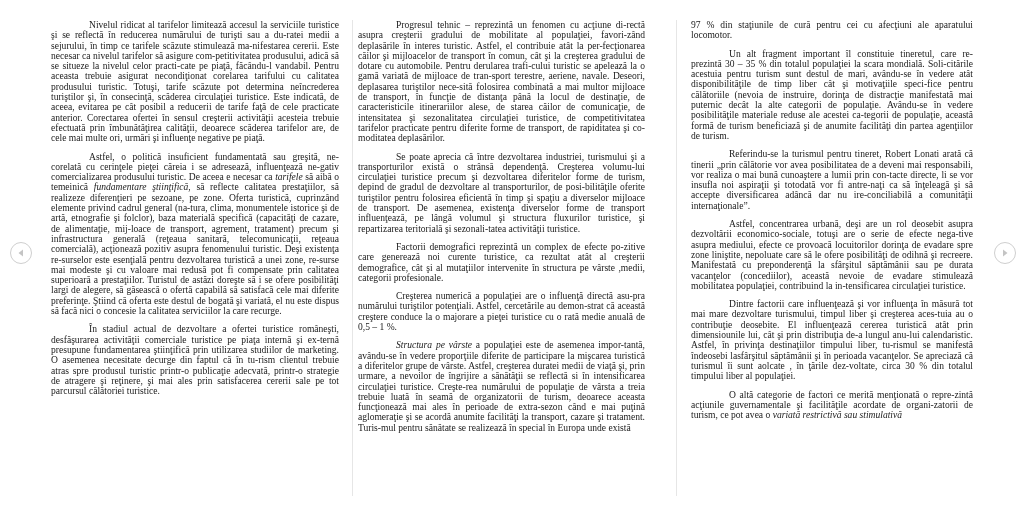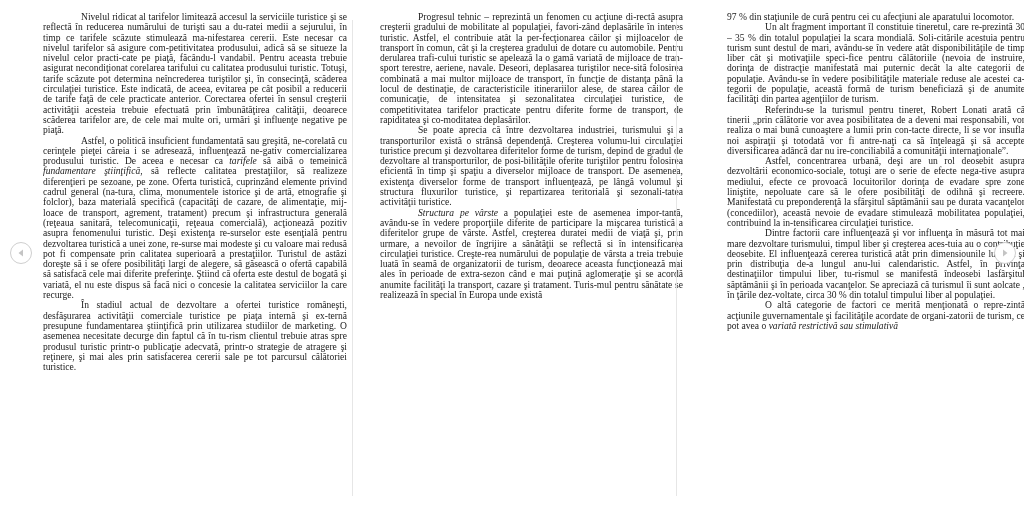--- a/index.html
+++ b/index.html
@@ -7,25 +7,25 @@
     width:1024px; height:508px; background:#ffffff; overflow:hidden; position:relative;
     font-family:"Liberation Serif","DejaVu Serif",serif; color:#1a1a1a;
   }
   .viewer { position:absolute; left:0; top:0; width:1024px; height:508px; }
   .page {
     position:absolute; top:12px; height:480px; overflow:hidden;
     font-size:9.55px; line-height:10.3px; text-align:justify;
     hyphens:manual;
   }
   .col1 { left:43px; width:304px; }
-  .col2 { left:380px; width:303px; }
-  .col3 { left:727px; width:298px; }
+  .col2 { left:350px; width:303px; }
+  .col3 { left:683px; width:298px; }
   .divider { position:absolute; top:20px; height:476px; width:1px; background:#e6e6e6; }
   .d1 { left:352px; } .d2 { left:676px; }
-  p { margin:0; text-indent:38px; }
+  p { margin:8px; text-indent:38px; }
   p.noindent { text-indent:0; }
   .nav {
     position:absolute; top:242px; width:22px; height:22px; border-radius:50%;
     border:1.5px solid #cfcfcf; background:#fff; box-sizing:border-box;
     display:flex; align-items:center; justify-content:center; cursor:pointer;
   }
   .nav.prev { left:10px; } .nav.next { left:994px; }
   .nav svg { width:10px; height:10px; }
 </style>
 </head>
@@ -34,20 +34,22 @@
 <div class="viewer">
   <div class="page col1">
       <p><span>Nivelul ridicat al tarifelor limitează accesul la serviciile turistice şi se reflectă în reducerea numărului de turişti sau a du-ratei medii a sejurului, în timp ce tarifele scăzute stimulează ma-nifestarea cererii. Este necesar ca nivelul tarifelor să asigure com-petitivitatea produsului, adică să se situeze la nivelul celor practi-cate pe piaţă, făcându-l vandabil. Pentru aceasta trebuie asigurat necondiţionat corelarea tarifului cu calitatea produsului turistic. Totuşi, tarife scăzute pot determina neîncrederea turiştilor şi, în consecinţă, scăderea circulaţiei turistice. Este indicată, de aceea, evitarea pe cât posibil a reducerii de tarife faţă de cele practicate anterior. Corectarea ofertei în sensul creşterii activităţii acesteia trebuie efectuată prin îmbunătăţirea calităţii, deoarece scăderea tarifelor are, de cele mai multe ori, urmări şi influenţe negative pe piaţă.</span></p>
       <p><span>Astfel, o politică insuficient fundamentată sau greşită, ne-corelată cu cerinţele pieţei căreia i se adresează, influenţează ne-gativ comercializarea produsului turistic. De aceea e necesar ca </span><em>tarifele</em><span> să aibă o temeinică </span><em>fundamentare ştiinţifică</em><span>, să reflecte calitatea prestaţiilor, să realizeze diferenţieri pe sezoane, pe zone. Oferta turistică, cuprinzând elemente privind cadrul general (na-tura, clima, monumentele istorice şi de artă, etnografie şi folclor), baza materială specifică (capacităţi de cazare, de alimentaţie, mij-loace de transport, agrement, tratament) precum şi infrastructura generală (reţeaua sanitară, telecomunicaţii, reţeaua comercială), acţionează pozitiv asupra fenomenului turistic. Deşi existenţa re-surselor este esenţială pentru dezvoltarea turistică a unei zone, re-surse mai modeste şi cu valoare mai redusă pot fi compensate prin calitatea superioară a prestaţiilor. Turistul de astăzi doreşte să i se ofere posibilităţi largi de alegere, să găsească o ofertă capabilă să satisfacă cele mai diferite preferinţe. Ştiind că oferta este destul de bogată şi variată, el nu este dispus să facă nici o concesie la calitatea serviciilor la care recurge.</span></p>
       <p><span>În stadiul actual de dezvoltare a ofertei turistice româneşti, desfăşurarea activităţii comerciale turistice pe piaţa internă şi ex-ternă presupune fundamentarea ştiinţifică prin utilizarea studiilor de marketing. O asemenea necesitate decurge din faptul că în tu-rism clientul trebuie atras spre produsul turistic printr-o publicaţie adecvată, printr-o strategie de atragere şi reţinere, şi mai ales prin satisfacerea cererii sale pe tot parcursul călătoriei turistice.</span></p>
     </div>
   <div class="divider d1"></div>
   <div class="page col2">
       <p><span>Progresul tehnic – reprezintă un fenomen cu acţiune di-rectă asupra creşterii gradului de mobilitate al populaţiei, favori-zând deplasările în interes turistic. Astfel, el contribuie atât la per-fecţionarea căilor şi mijloacelor de transport în comun, cât şi la creşterea gradului de dotare cu automobile. Pentru derularea trafi-cului turistic se apelează la o gamă variată de mijloace de tran-sport terestre, aeriene, navale. Deseori, deplasarea turiştilor nece-sită folosirea combinată a mai multor mijloace de transport, în funcţie de distanţa până la locul de destinaţie, de caracteristicile itinerariilor alese, de starea căilor de comunicaţie, de intensitatea şi sezonalitatea circulaţiei turistice, de competitivitatea tarifelor practicate pentru diferite forme de transport, de rapiditatea şi co-moditatea deplasărilor.</span></p>
       <p><span>Se poate aprecia că între dezvoltarea industriei, turismului şi a transporturilor există o strânsă dependenţă. Creşterea volumu-lui circulaţiei turistice precum şi dezvoltarea diferitelor forme de turism, depind de gradul de dezvoltare al transporturilor, de posi-bilităţile oferite turiştilor pentru folosirea eficientă în timp şi spaţiu a diverselor mijloace de transport. De asemenea, existenţa diverselor forme de transport influenţează, pe lângă volumul şi structura fluxurilor turistice, şi repartizarea teritorială şi sezonali-tatea activităţii turistice.</span></p>
+      <p><span>Factorii demografici reprezintă un complex de efecte po-zitive care generează noi curente turistice, ca rezultat atât al creşterii demografice, cât şi al mutaţiilor intervenite în structura pe vârste ,medii, categorii profesionale.</span></p>
+      <p><span>Creşterea numerică a populaţiei are o influenţă directă asu-pra numărului turiştilor potenţiali. Astfel, cercetările au demon-strat că această creştere conduce la o majorare a pieţei turistice cu o rată medie anuală de 0,5 – 1 %.</span></p>
       <p><em>Structura pe vârste</em><span> a populaţiei este de asemenea impor-tantă, avându-se în vedere proporţiile diferite de participare la mişcarea turistică a diferitelor grupe de vârste. Astfel, creşterea duratei medii de viaţă şi, prin urmare, a nevoilor de îngrijire a sănătăţii se reflectă si în intensificarea circulaţiei turistice. Creşte-rea numărului de populaţie de vârsta a treia trebuie luată în seamă de organizatorii de turism, deoarece aceasta funcţionează mai ales în perioade de extra-sezon când e mai puţină aglomeraţie şi se acordă anumite facilităţi la transport, cazare şi tratament. Turis-mul pentru sănătate se realizează în special în Europa unde există</span></p>
     </div>
   <div class="divider d2"></div>
   <div class="page col3">
       <p class="noindent"><span>97 % din staţiunile de cură pentru cei cu afecţiuni ale aparatului locomotor.</span></p>
       <p><span>Un alt fragment important îl constituie tineretul, care re-prezintă 30 – 35 % din totalul populaţiei la scara mondială. Soli-citările acestuia pentru turism sunt destul de mari, avându-se în vedere atât disponibilităţile de timp liber cât şi motivaţiile speci-fice pentru călătoriile (nevoia de instruire, dorinţa de distracţie manifestată mai puternic decât la alte categorii de populaţie. Avându-se în vedere posibilităţile materiale reduse ale acestei ca-tegorii de populaţie, această formă de turism beneficiază şi de anumite facilităţi din partea agenţiilor de turism.</span></p>
       <p><span>Referindu-se la turismul pentru tineret, Robert Lonati arată că tinerii „prin călătorie vor avea posibilitatea de a deveni mai responsabili, vor realiza o mai bună cunoaştere a lumii prin con-tacte directe, li se vor insufla noi aspiraţii şi totodată vor fi antre-naţi ca să înţeleagă şi să accepte diversificarea adâncă dar nu ire-conciliabilă a comunităţii internaţionale”.</span></p>
       <p><span>Astfel, concentrarea urbană, deşi are un rol deosebit asupra dezvoltării economico-sociale, totuşi are o serie de efecte nega-tive asupra mediului, efecte ce provoacă locuitorilor dorinţa de evadare spre zone liniştite, nepoluate care să le ofere posibilităţi de odihnă şi recreere. Manifestată cu preponderenţă la sfârşitul săptămânii sau pe durata vacanţelor (concediilor), această nevoie de evadare stimulează mobilitatea populaţiei, contribuind la in-tensificarea circulaţiei turistice.</span></p>
       <p><span>Dintre factorii care influenţează şi vor influenţa în măsură tot mai mare dezvoltare turismului, timpul liber şi creşterea aces-tuia au o contribuţie deosebite. El influenţează cererea turistică atât prin dimensiounile lui, cât şi prin distribuţia de-a lungul anu-lui calendaristic. Astfel, în privinţa destinaţiilor timpului liber, tu-rismul se manifestă îndeosebi lasfârşitul săptămânii şi în perioada vacanţelor. Se apreciază că turismul îi sunt aolcate , în ţările dez-voltate, circa 30 % din totalul timpului liber al populaţiei.</span></p>
       <p><span>O altă categorie de factori ce merită menţionată o repre-zintă acţiunile guvernamentale şi facilităţile acordate de organi-zatorii de turism, ce pot avea o </span><em>variată restrictivă sau stimulativă</em></p>

